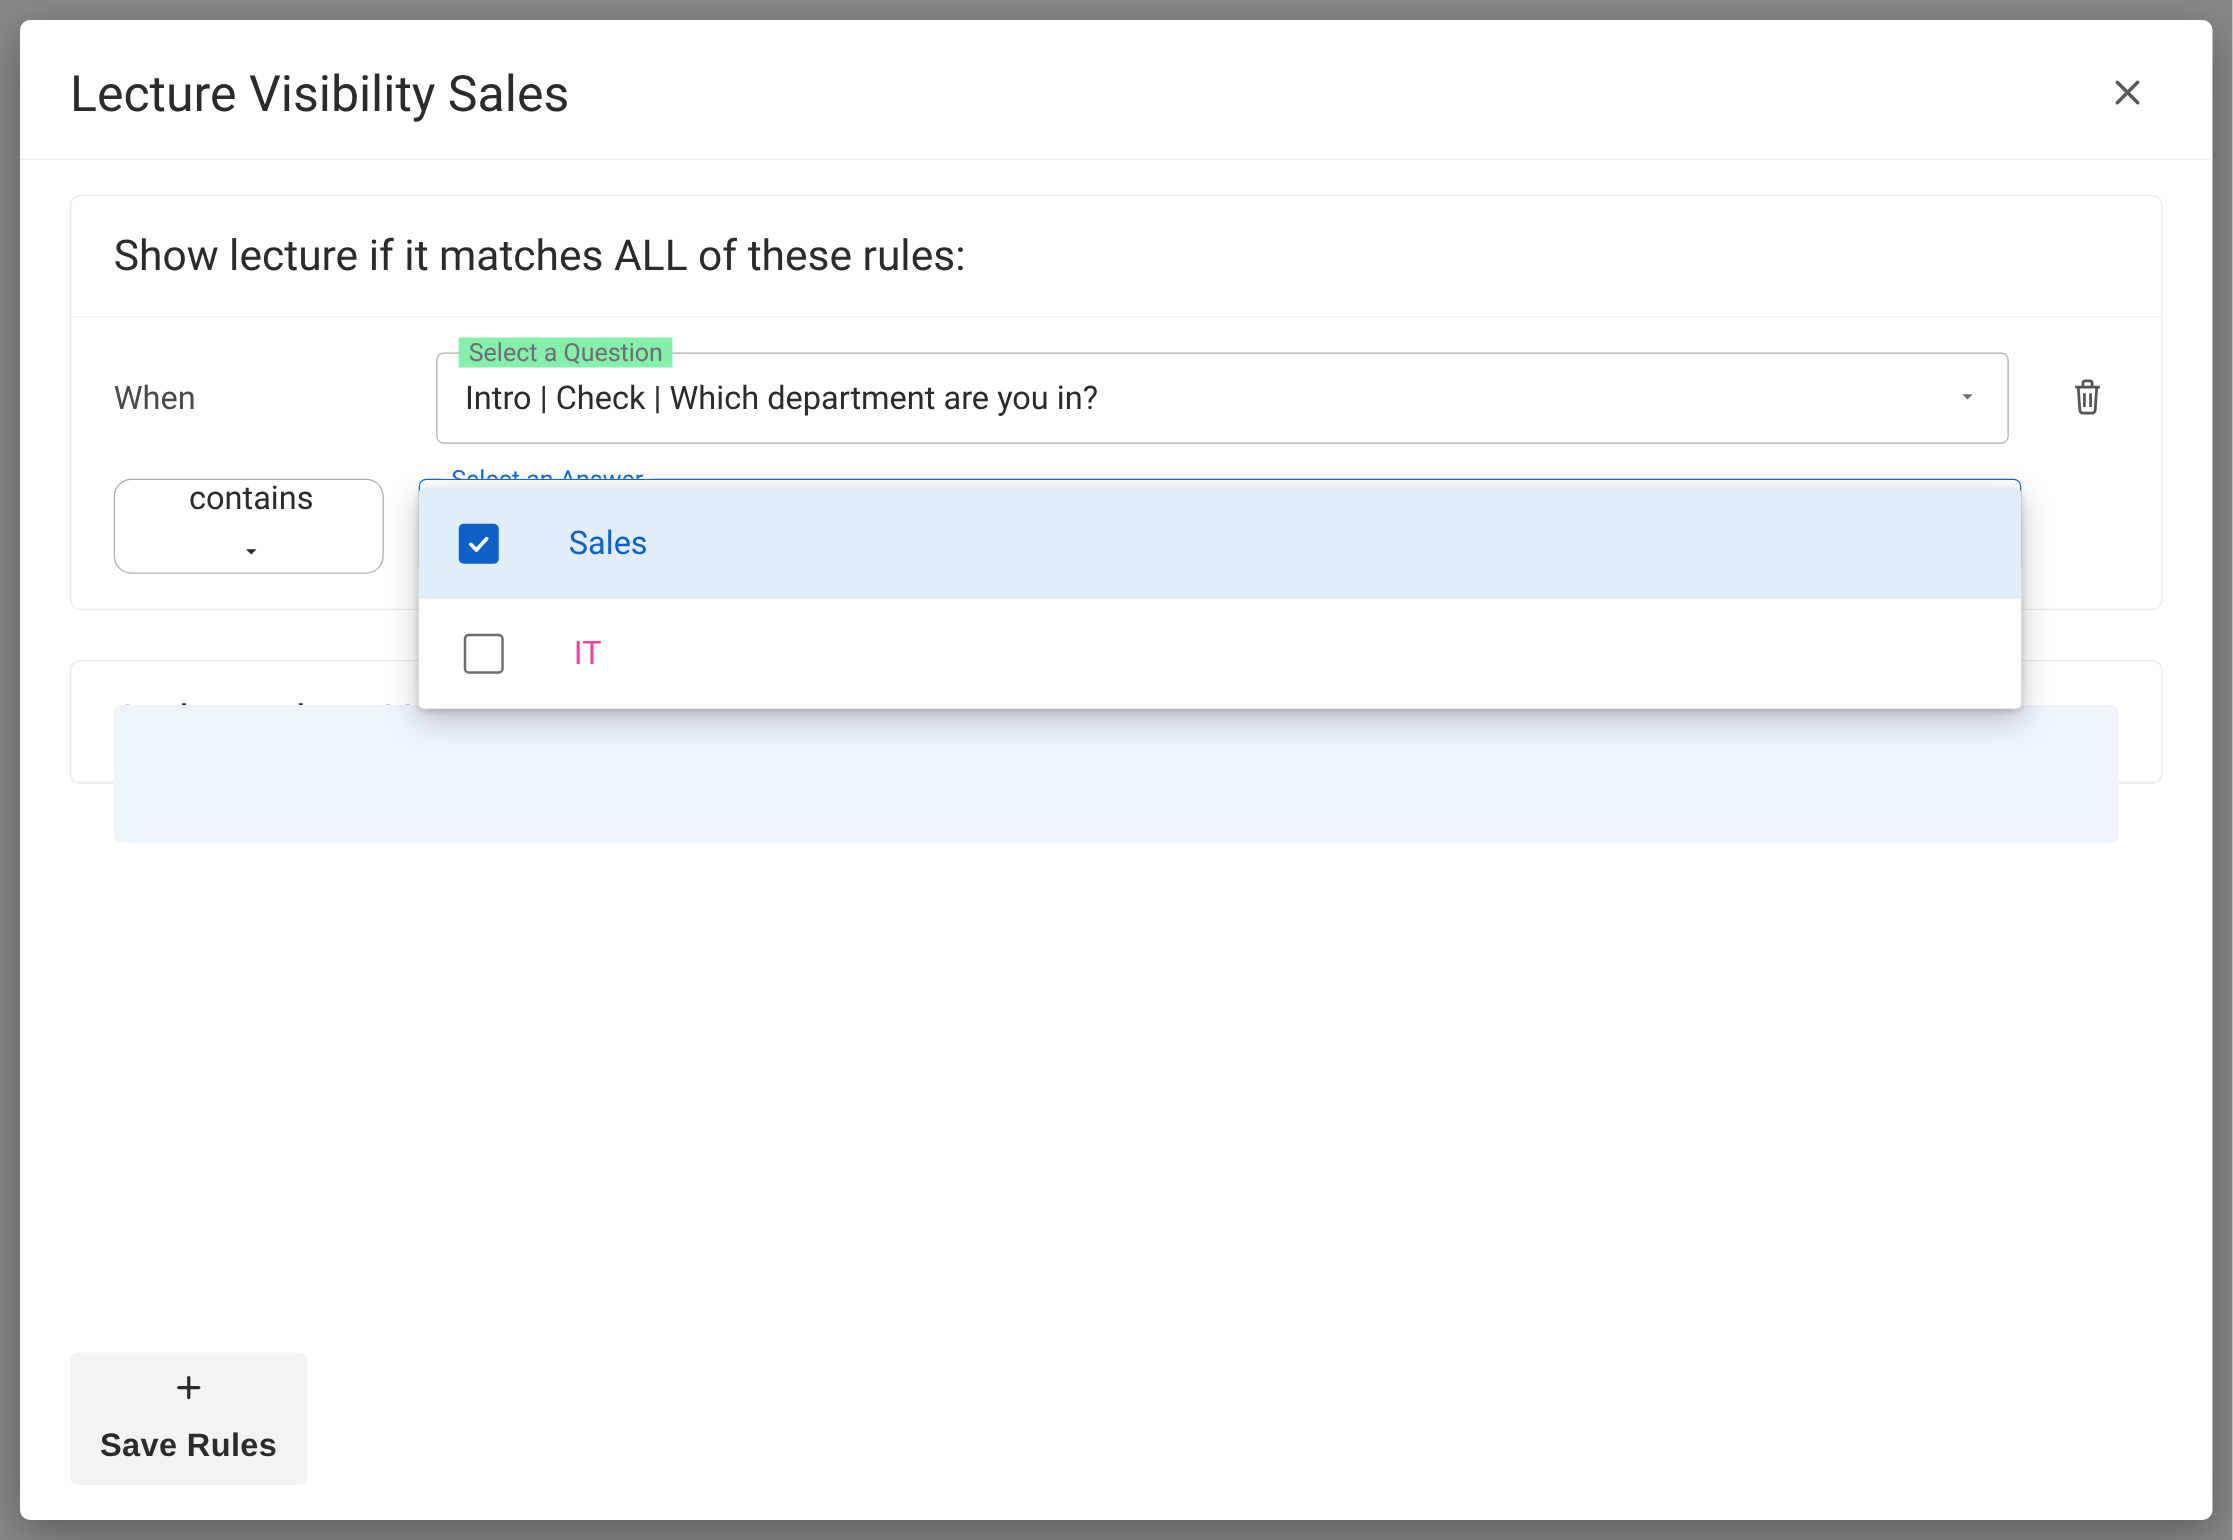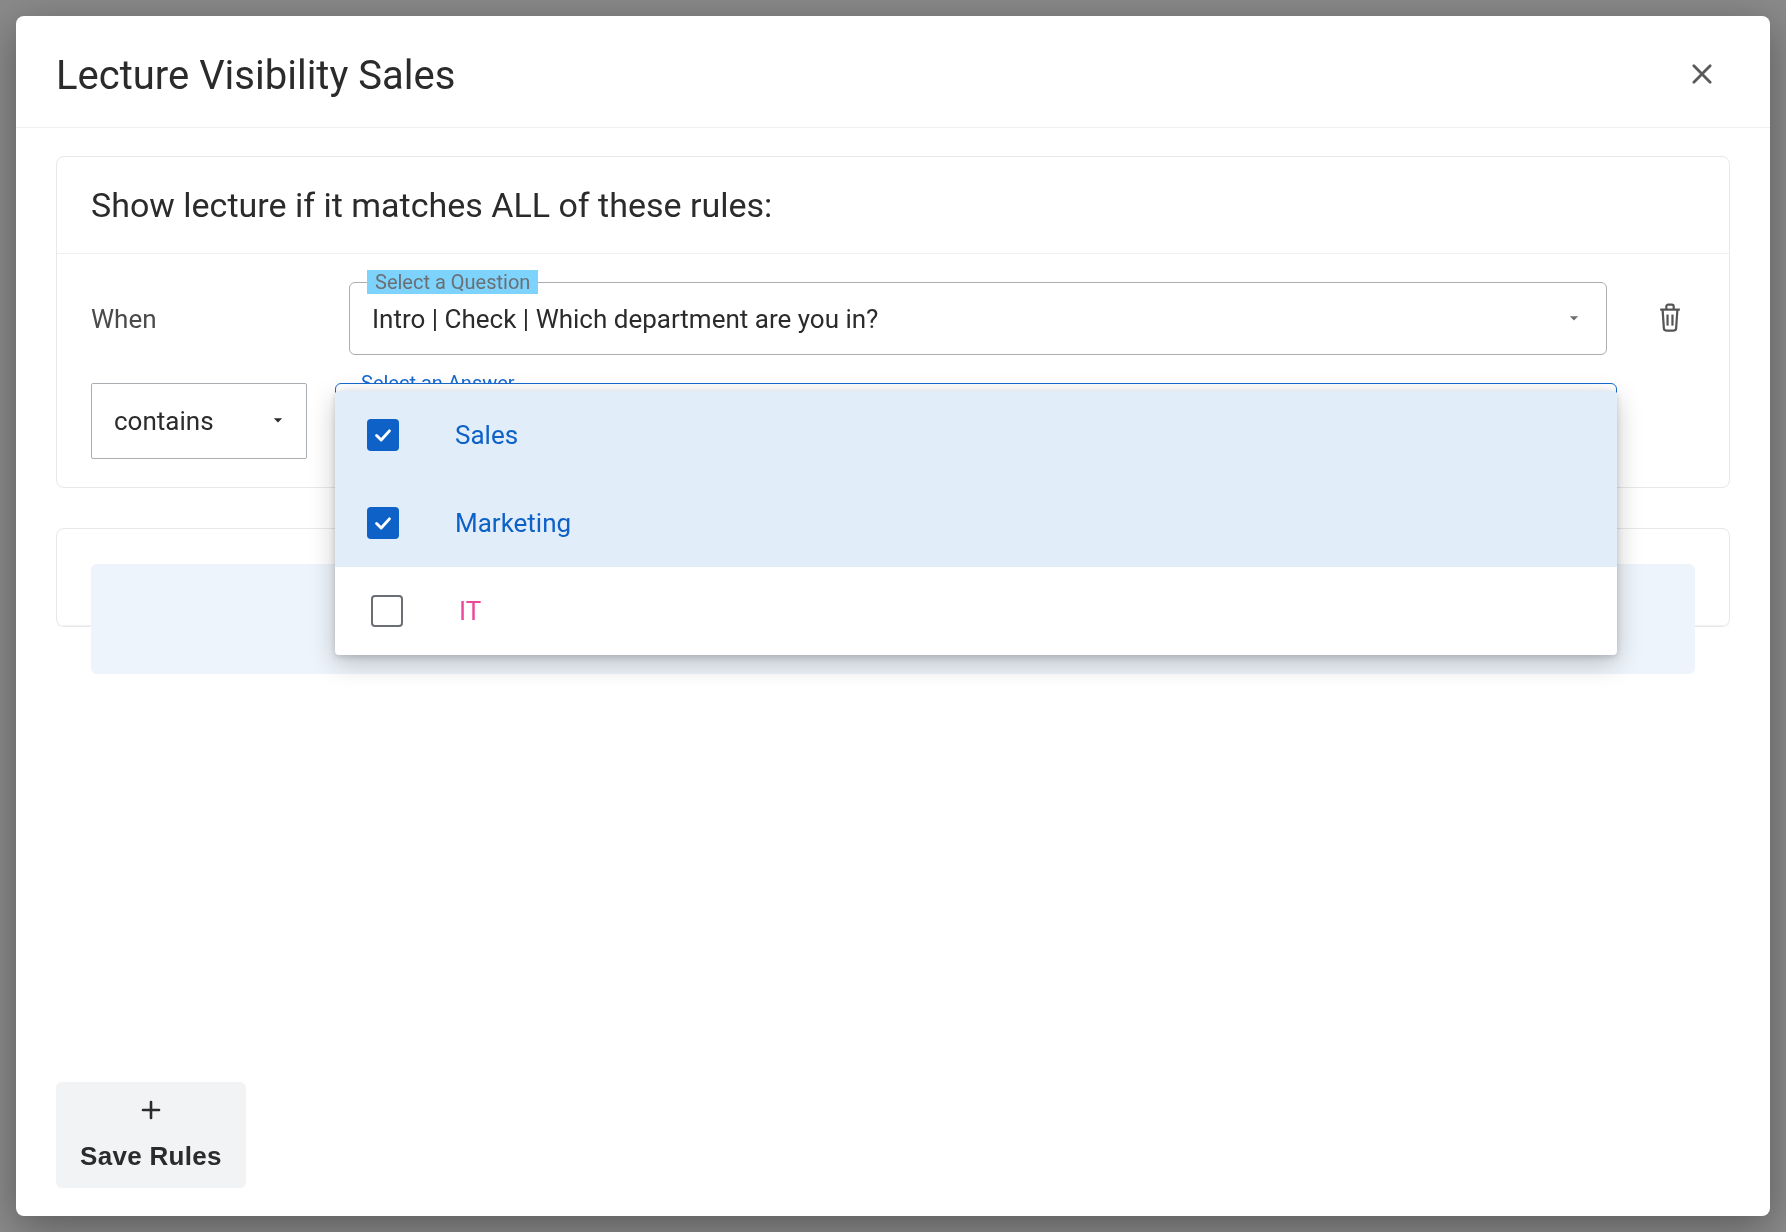--- a/index.html
+++ b/index.html
@@ -81,21 +81,21 @@
     color: #4a4a4a;
   }
   .field-wrap {
     position: relative;
     flex: 1;
   }
   .floating-label {
     position: absolute;
     top: -12px;
     left: 18px;
-    background: #7dd3fc;
+    background: #86efac;
     padding: 0 8px;
     font-size: 20px;
     color: #6b6f73;
     z-index: 2;
   }
   .select-box {
     width: 100%;
     height: 73px;
     border: 1px solid #a9aeb3;
     border-radius: 6px;
@@ -117,31 +117,32 @@
     cursor: pointer;
     color: #555;
     padding: 8px 10px;
     margin-left: 10px;
   }
   .trash-btn svg { width: 30px; height: 32px; }
   .small-select {
     width: 216px;
     height: 76px;
     border: 1px solid #a9aeb3;
-    border-radius: 2px;
+    border-radius: 14px;
     background: #fff;
     display: flex;
     align-items: center;
     justify-content: space-between;
     padding: 0 18px 0 22px;
     font-size: 26px;
     color: #2b2b2b;
     cursor: pointer;
     position: relative;
     z-index: 3;
+    flex-direction: column;
   }
   .add-bar {
     background: #eef4fb;
     border-radius: 6px;
     height: 96px;
     display: flex;
     align-items: center;
     justify-content: center;
     gap: 20px;
     color: #0d61c7;
@@ -325,28 +326,20 @@
 
             <div class="dropdown-menu">
               <div class="menu-item selected">
                 <span class="chk">
                   <svg viewBox="0 0 24 24" fill="none" stroke="currentColor" stroke-width="3.2" stroke-linecap="round" stroke-linejoin="round">
                       <polyline points="5 12.5 10 17.5 19 7.5"></polyline>
                     </svg>
                 </span>
                 <span>Sales</span>
               </div>
-              <div class="menu-item selected">
-                <span class="chk">
-                  <svg viewBox="0 0 24 24" fill="none" stroke="currentColor" stroke-width="3.2" stroke-linecap="round" stroke-linejoin="round">
-                      <polyline points="5 12.5 10 17.5 19 7.5"></polyline>
-                    </svg>
-                </span>
-                <span>Marketing</span>
-              </div>
               <div class="menu-item">
                 <span class="chk"></span>
                 <span>IT</span>
               </div>
             </div>
           </div>
           <div style="width:50px"></div>
         </div>
 
       </div>

